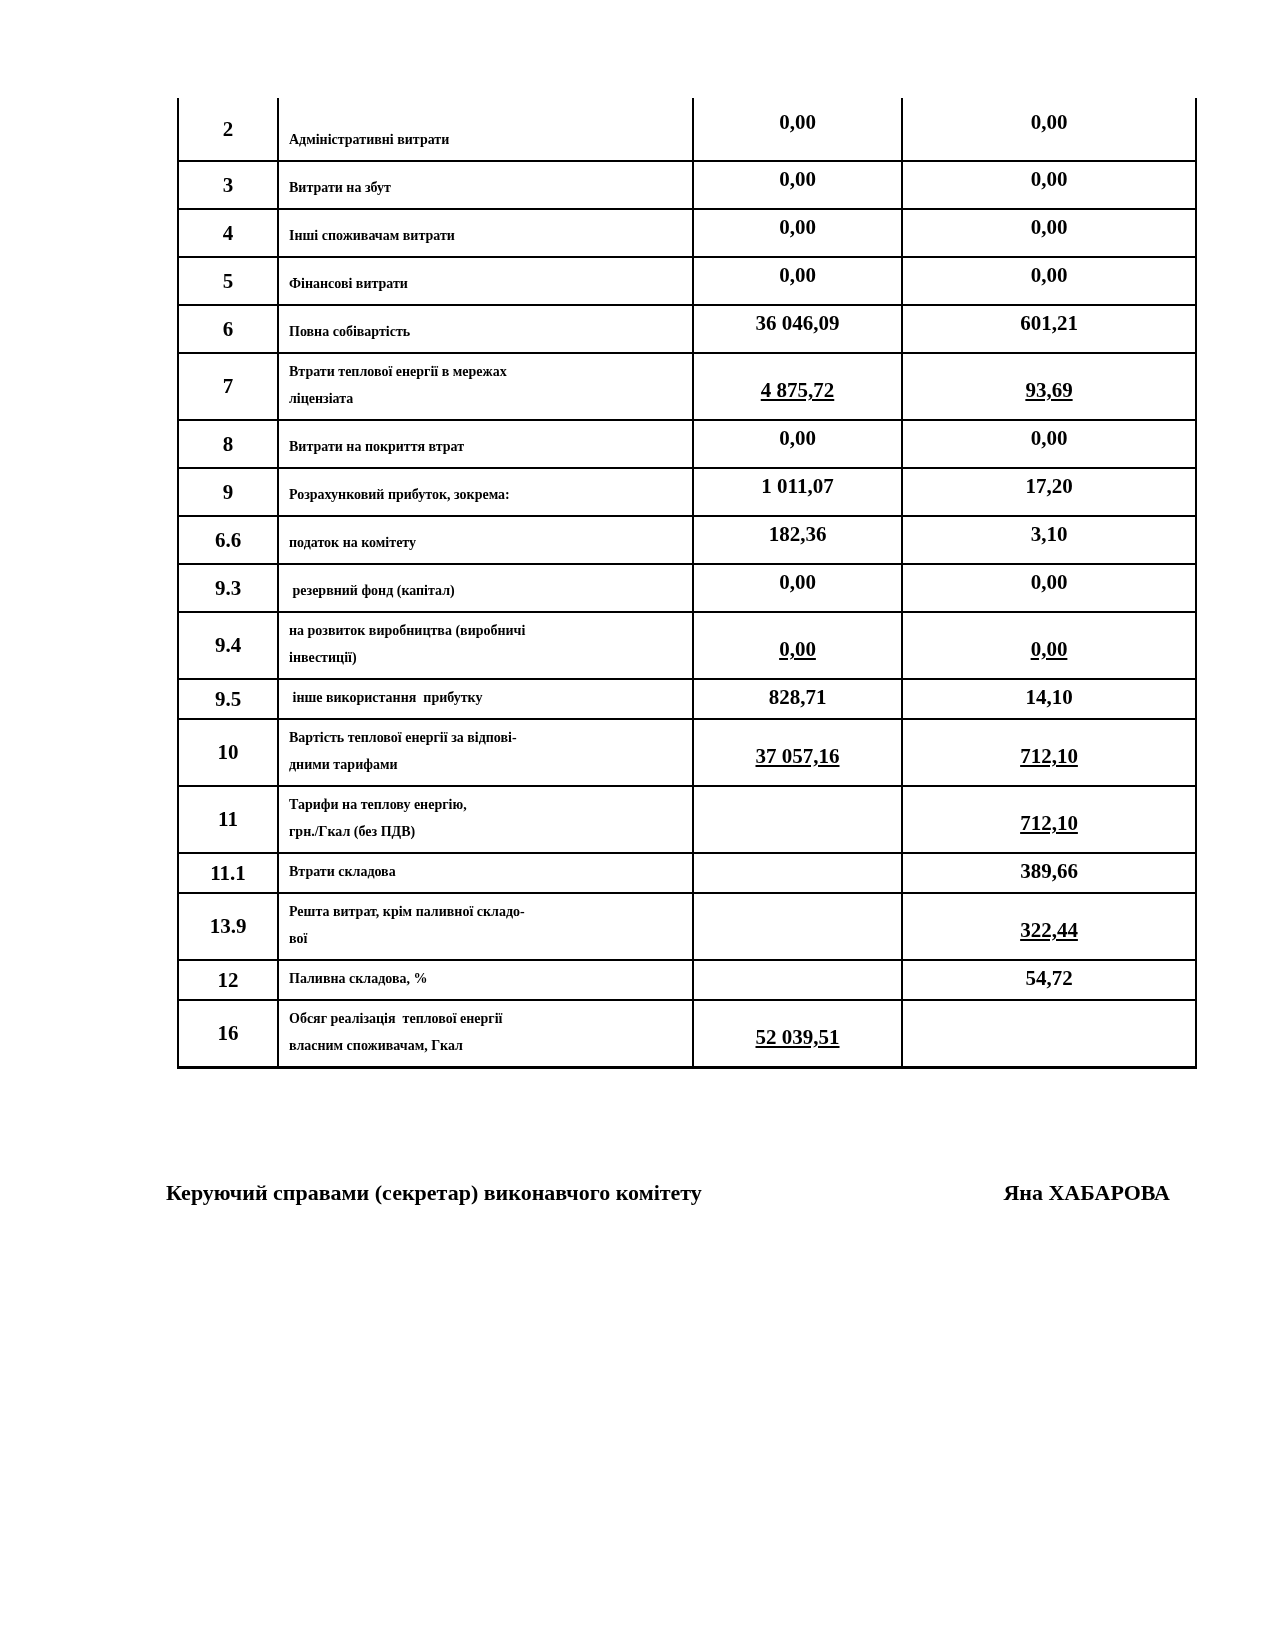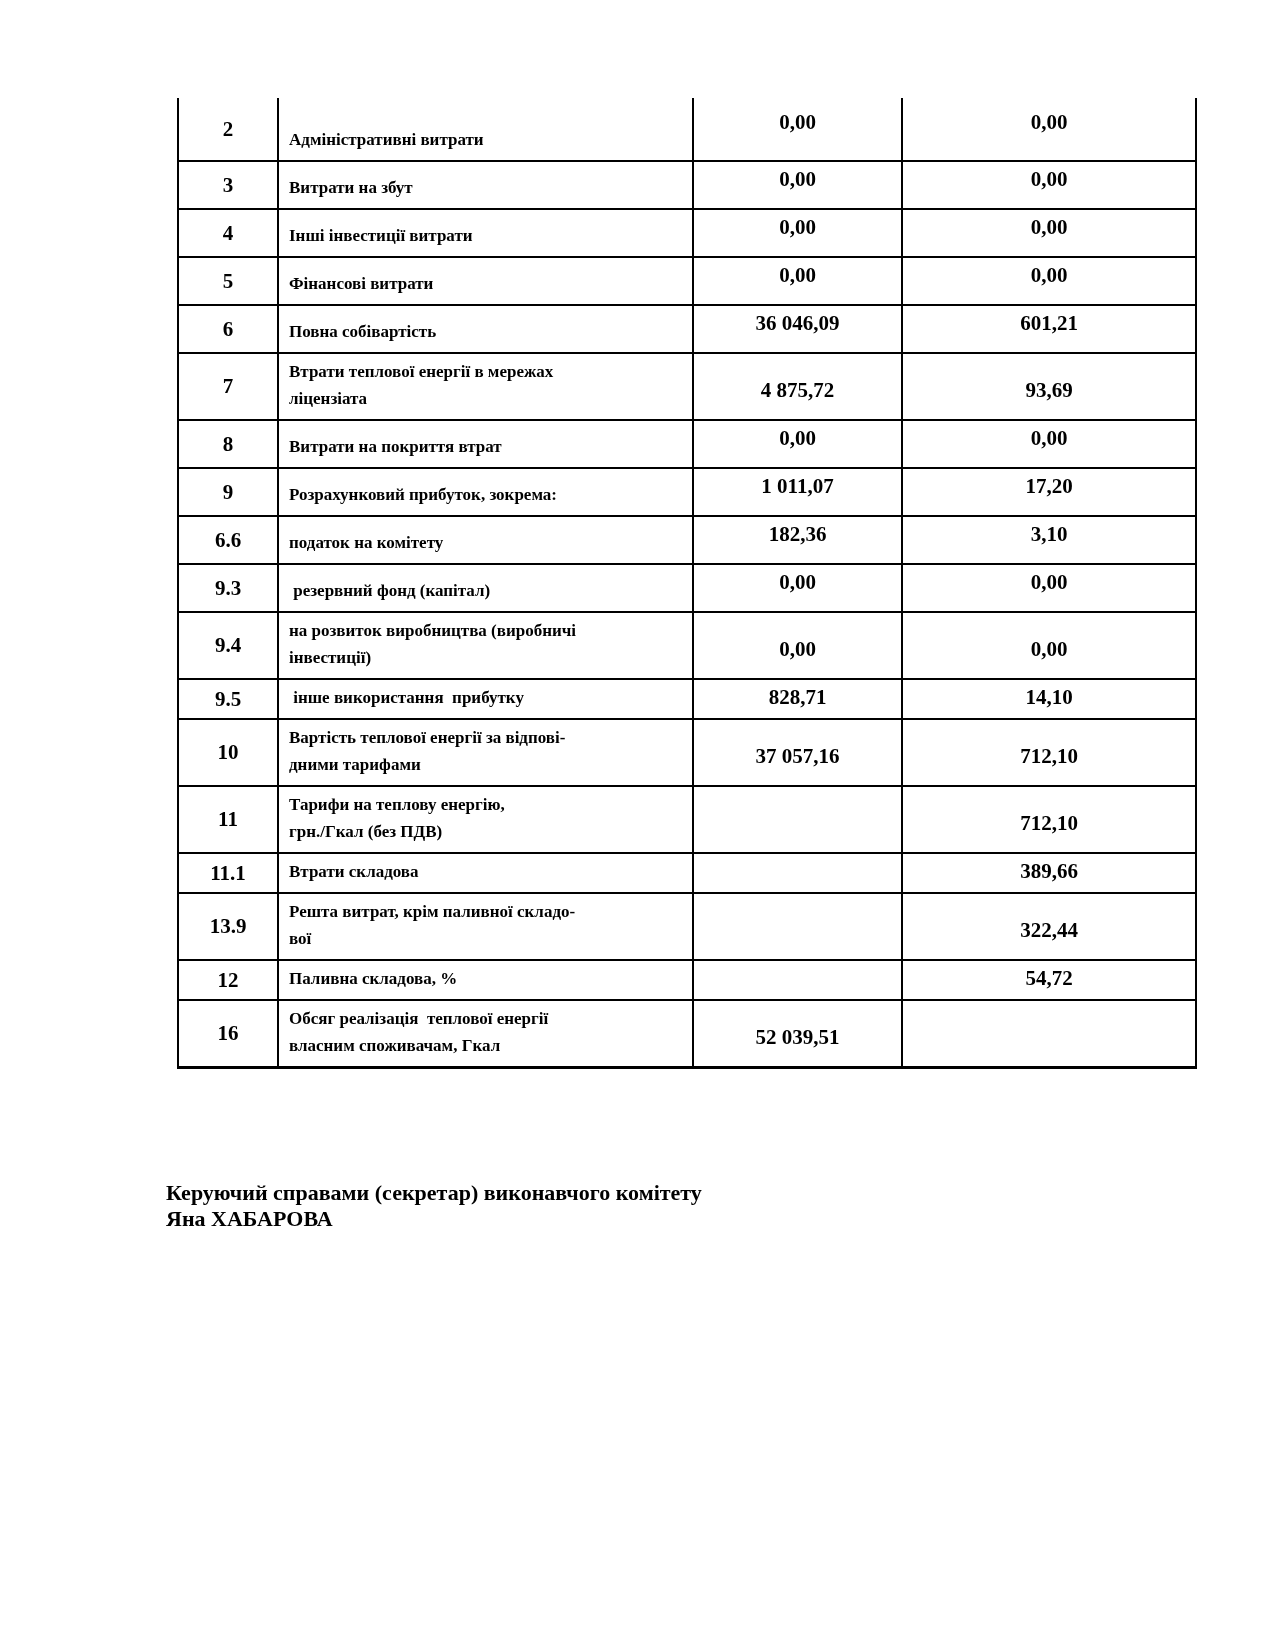--- a/index.html
+++ b/index.html
@@ -33,44 +33,43 @@
   .tariff-table col.col-val2 { width: 294px; }
   td.c-num {
     text-align: center;
     vertical-align: middle;
     font-size: 21px;
   }
   td.c-label {
     text-align: left;
     vertical-align: bottom;
     padding: 4px 8px 7px 10px;
-    font-size: 17px;
+    font-size: 14px;
     line-height: 27px;
     white-space: pre-wrap;
   }
   td.c-val {
     text-align: center;
     vertical-align: top;
     padding-top: 5px;
     font-size: 21px;
     line-height: 24px;
   }
-  tr.r-2l td.c-val { vertical-align: middle; padding-top: 8px; }
+  tr.r-2l td.c-val { vertical-align: middle; padding-top: 8px; text-decoration: underline; }
   tr.r-first td.c-val { padding-top: 12px; }
   .sig-row {
     position: absolute;
     left: 166px;
     top: 1180px;
     width: 1004px;
     display: flex;
     justify-content: space-between;
     align-items: baseline;
     font-size: 22px;
     line-height: 26px;
-    flex-direction: column;
   }
 </style>
 </head>
 <body>
 
 <div class="page">
 
   <table class="tariff-table">
     <colgroup>
       <col class="col-num">
@@ -86,21 +85,21 @@
         <td class="c-val">0,00</td>
       </tr>
       <tr>
         <td class="c-num">3</td>
         <td class="c-label">Витрати на збут</td>
         <td class="c-val">0,00</td>
         <td class="c-val">0,00</td>
       </tr>
       <tr>
         <td class="c-num">4</td>
-        <td class="c-label">Інші інвестиції витрати</td>
+        <td class="c-label">Інші споживачам витрати</td>
         <td class="c-val">0,00</td>
         <td class="c-val">0,00</td>
       </tr>
       <tr>
         <td class="c-num">5</td>
         <td class="c-label">Фінансові витрати</td>
         <td class="c-val">0,00</td>
         <td class="c-val">0,00</td>
       </tr>
       <tr>

